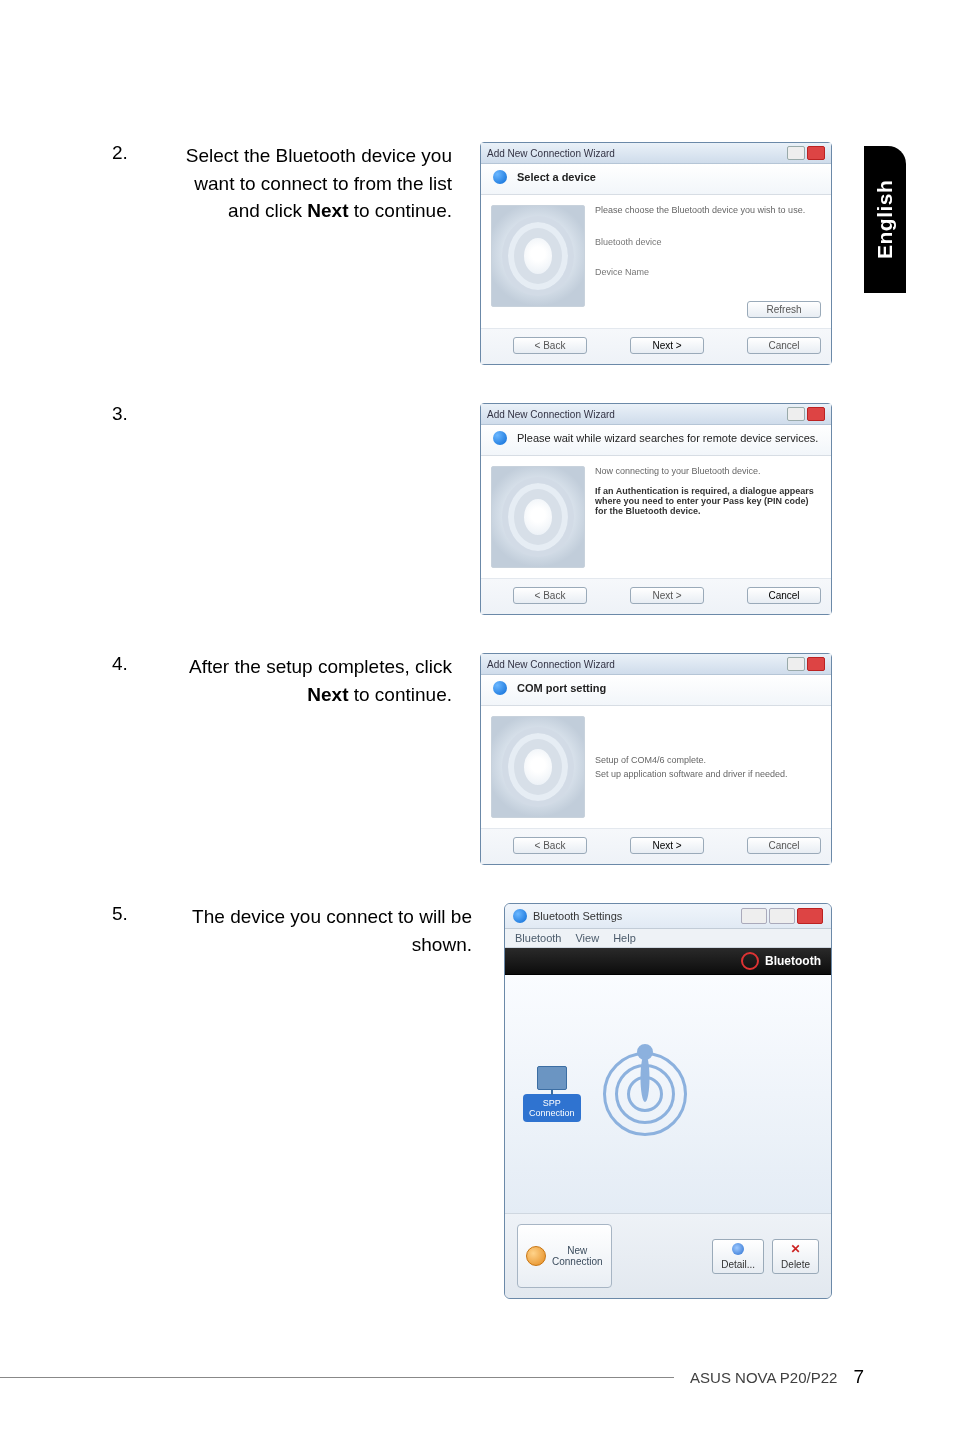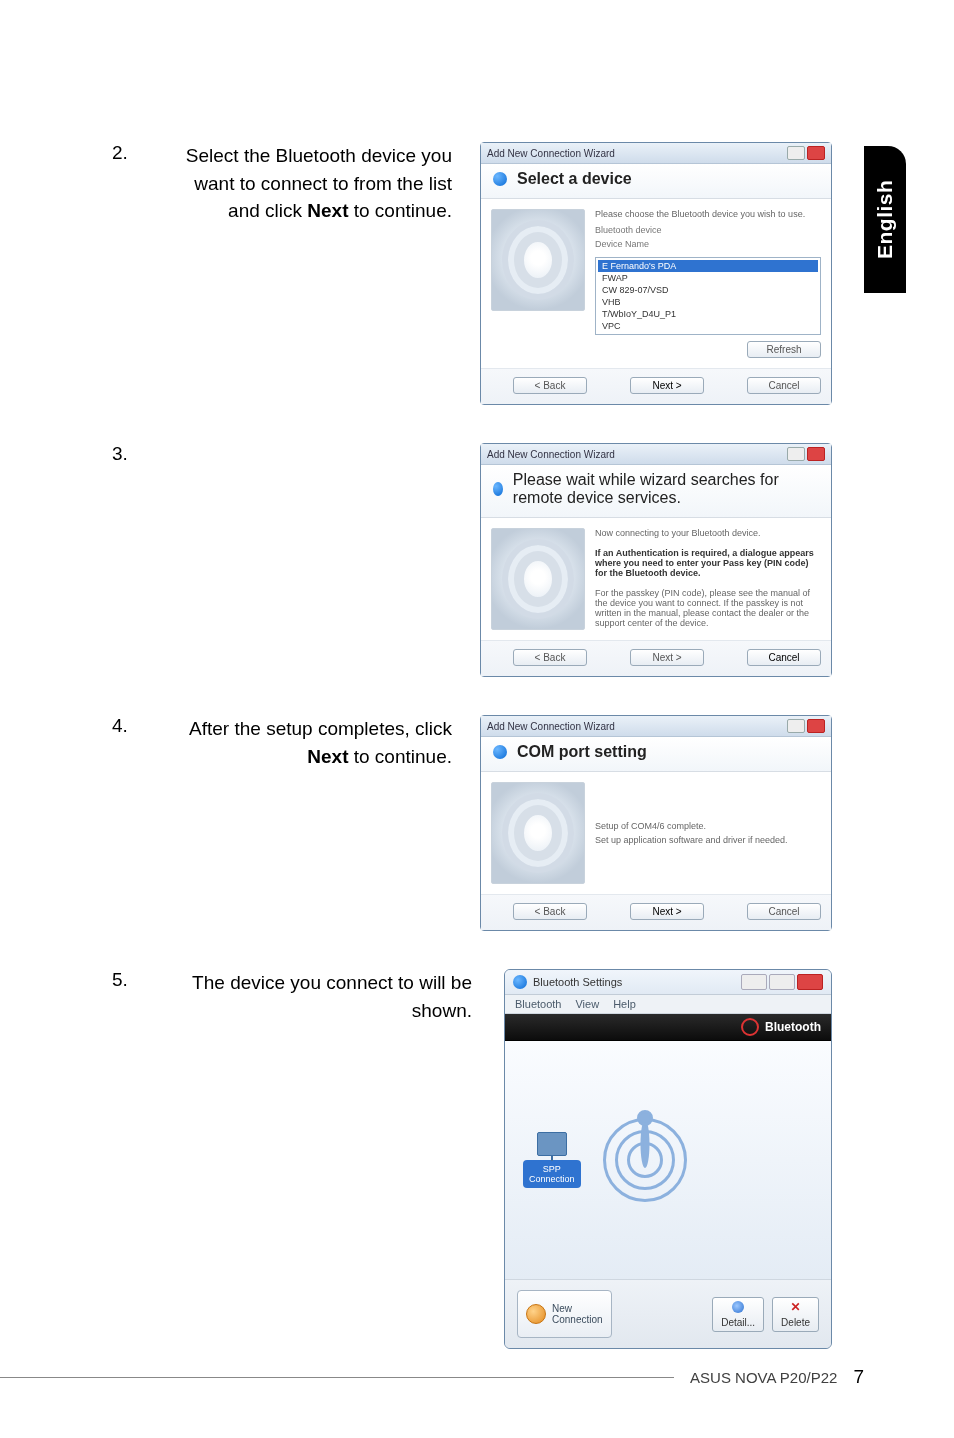--- a/index.html
+++ b/index.html
@@ -88,35 +88,35 @@
     padding: 6px 10px 10px 12px;
     border-bottom: 1px solid #d7dde4;
     background: linear-gradient(#fff, #f2f6fa);
     display:flex; align-items:center; gap:10px;
   }
   .dlg .subhead .blueicon {
     width: 14px; height: 14px;
     background: radial-gradient(circle at 30% 30%, #6bb7ff, #0a6bd6);
     border-radius: 50%;
   }
-  .dlg .subhead .subtxt { font-size: 16px; font-weight: bold; color:#222;}
+  .dlg .subhead .subtxt { font-size: 11px; font-weight: bold; color:#222;}
   .dlg .body { display:flex; gap:10px; padding:10px; }
   .dlg .btig {
     width: 92px; height: 100px; flex-shrink:0;
     background: radial-gradient(circle at 50% 48%, #fff 10%, #e2eaf2 40%, #c1cdda 75%);
     border:1px solid #c8d2dc;
     position:relative;
     border-radius:2px;
   }
   .dlg .btig::before{
     content:""; position:absolute; inset:10px;
     border:6px solid #d2dbe6; border-radius:50%;
     box-shadow: inset 0 0 0 6px #e6edf4, inset 0 0 0 16px #d7dfe8;
   }
-  .dlg .bcontent { flex:1; display:flex; flex-direction:column; gap:6px; }
+  .dlg .bcontent { flex:1; display:flex; flex-direction:column; gap:22px; }
   .dlg .btnrow {
     display:flex; justify-content:flex-end; gap:6px;
     padding:8px 10px 10px 10px;
     border-top:1px solid #e3e8ee;
     background:linear-gradient(#f6f8fb,#eef2f7);
   }
   .dlg .btn {
     border:1px solid #9aaab9; background:linear-gradient(#fff,#e8edf3);
     padding:2px 10px; font-size:10px; border-radius:3px; color:#555;
     min-width:52px; text-align:center;margin-left:37px;
@@ -193,23 +193,23 @@
   .bts .waves .ant{position:absolute;left:50%;top:20px;width:3px;height:42px;background:#8cb1de;transform:translateX(-50%);}
   .bts .waves .ball{position:absolute;left:50%;top:10px;width:10px;height:10px;border-radius:50%;background:#8cb1de;transform:translateX(-50%);}
   .bts .bottom{
     display:flex; align-items:center; gap:8px;
     padding:10px 12px;
     background:linear-gradient(#eef2f7,#e2e8ef);
     border-top:1px solid #cfd7e0;
   }
   .bts .newconn{
     display:flex;align-items:center;gap:6px;
-    border:1px solid #a7b5c4;border-radius:4px;padding:12px 8px;
+    border:1px solid #a7b5c4;border-radius:4px;padding:20px 8px;
     background:linear-gradient(#fff,#e9eef4);
-    font-size:10px;color:#3b4c5d;
+    font-size:10px;color:#3b4c5d;text-align:center;
   }
   .bts .newconn .nc-ico{
     width:18px;height:18px;border-radius:50%;
     background:radial-gradient(circle at 35% 35%,#ffd38a,#e38a1f);
     border:1px solid #c87410;
   }
   .bts .bbtn{
     border:1px solid #9aaab9;background:linear-gradient(#fff,#e7ecf2);
     padding:3px 8px;font-size:10px;border-radius:3px;color:#333;
     display:flex;align-items:center;gap:4px;flex-direction:column;
@@ -251,28 +251,20 @@
         <div class="subhead">
           <span class="blueicon"></span>
           <span class="subtxt">Select a device</span>
         </div>
         <div class="body">
           <div class="btig"></div>
           <div class="bcontent">
             <div class="small">Please choose the Bluetooth device you wish to use.</div>
             <div class="taillabel">Bluetooth device</div>
             <div class="taillabel" style="margin-top:-4px;">Device Name</div>
-            <div class="listbox">
-              <div class="sel">E Fernando's PDA</div>
-              <div class="li">FWAP</div>
-              <div class="li">CW 829-07/VSD</div>
-              <div class="li">VHB</div>
-              <div class="li">T/WbIoY_D4U_P1</div>
-              <div class="li">VPC</div>
-            </div>
             <div style="display:flex;justify-content:flex-end;">
               <span class="btn">Refresh</span>
             </div>
           </div>
         </div>
         <div class="btnrow">
           <span class="btn">&lt; Back</span>
           <span class="btn primary">Next &gt;</span>
           <span class="btn">Cancel</span>
         </div>
@@ -293,21 +285,20 @@
         </div>
         <div class="subhead">
           <span class="blueicon"></span>
           <span class="subtxt" style="font-weight:normal">Please wait while wizard searches for remote device services.</span>
         </div>
         <div class="body">
           <div class="btig"></div>
           <div class="bcontent" style="gap:10px;">
             <div class="small">Now connecting to your Bluetooth device.</div>
             <div class="bold">If an Authentication is required, a dialogue appears where you need to enter your Pass key (PIN code) for the Bluetooth device.</div>
-            <div class="small">For the passkey (PIN code), please see the manual of the device you want to connect. If the passkey is not written in the manual, please contact the dealer or the support center of the device.</div>
           </div>
         </div>
         <div class="btnrow">
           <span class="btn">&lt; Back</span>
           <span class="btn">Next &gt;</span>
           <span class="btn primary">Cancel</span>
         </div>
       </div>
     </div>
   </li>

